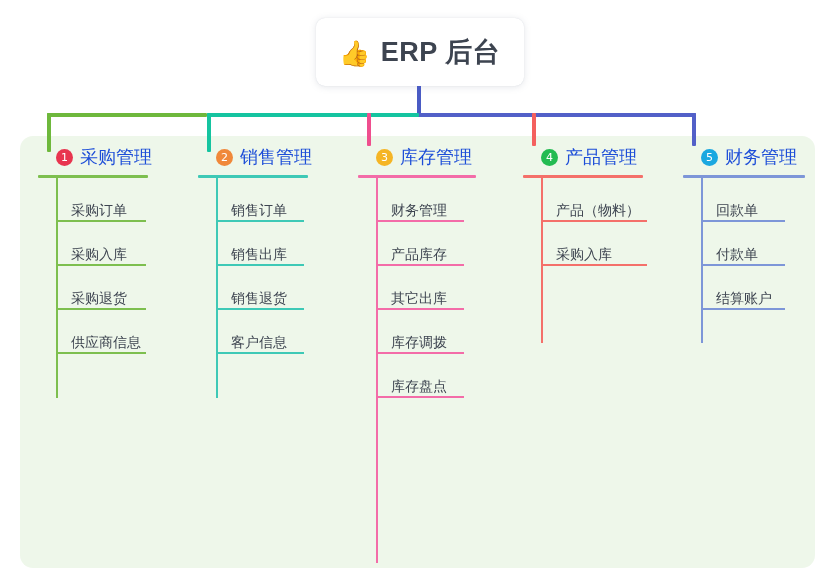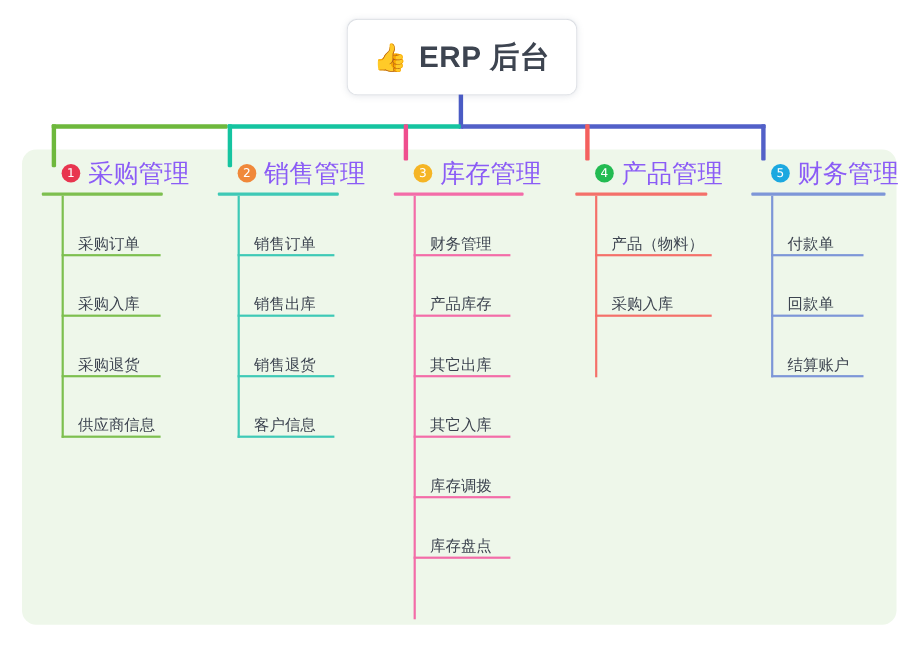--- a/index.html
+++ b/index.html
@@ -80,42 +80,42 @@
     height: 17px;
     border-radius: 50%;
     color: #ffffff;
     font-size: 11px;
     line-height: 17px;
     text-align: center;
     font-family: "DejaVu Sans", sans-serif;
     flex: 0 0 auto;
   }
   .col-title {
-    font-size: 23px;
-    color: #8b5cf6;
+    font-size: 18px;
+    color: #1d4ed8;
   }
   .head-rule {
     height: 3px;
     border-radius: 1px;
     margin-top: 6px;
   }
 
   .leaf-area {
     position: relative;
     margin-top: 0;
   }
   .spine {
     position: absolute;
     left: 18px;
     top: 0;
     width: 2px;
   }
   .leaf {
     position: relative;
-    height: 55px;
+    height: 44px;
     box-sizing: border-box;
     display: flex;
     align-items: flex-end;
     padding-bottom: 3px;
     padding-left: 33px;
   }
   .leaf-label {
     font-size: 14px;
     color: #3d4450;
     white-space: nowrap;
@@ -217,24 +217,20 @@
         </div>
         <div class="leaf">
           <span class="leaf-label">产品库存</span>
           <div class="leaf-rule" style="background: rgb(243, 108, 168); width: 88px;"></div>
         </div>
         <div class="leaf">
           <span class="leaf-label">其它出库</span>
           <div class="leaf-rule" style="background: rgb(243, 108, 168); width: 88px;"></div>
         </div>
         <div class="leaf">
-          <span class="leaf-label">其它入库</span>
-          <div class="leaf-rule" style="background: rgb(243, 108, 168); width: 88px;"></div>
-        </div>
-        <div class="leaf">
           <span class="leaf-label">库存调拨</span>
           <div class="leaf-rule" style="background: rgb(243, 108, 168); width: 88px;"></div>
         </div>
         <div class="leaf">
           <span class="leaf-label">库存盘点</span>
           <div class="leaf-rule" style="background: rgb(243, 108, 168); width: 88px;"></div>
         </div>
       </div>
     </div>
     <div class="column" style="left: 523px;">
@@ -257,26 +253,26 @@
     </div>
     <div class="column" style="left: 683px;">
       <div class="col-head">
         <span class="badge" style="background: rgb(27, 168, 224);">5</span>
         <span class="col-title">财务管理</span>
       </div>
       <div class="head-rule" style="background: rgb(125, 150, 216); width: 122px;"></div>
       <div class="leaf-area">
         <div class="spine" style="background: rgb(125, 150, 216); height: 165px;"></div>
         <div class="leaf">
+          <span class="leaf-label">回款单</span>
+          <div class="leaf-rule" style="background: rgb(125, 150, 216); width: 84px;"></div>
+        </div>
+        <div class="leaf">
           <span class="leaf-label">付款单</span>
           <div class="leaf-rule" style="background: rgb(125, 150, 216); width: 84px;"></div>
         </div>
         <div class="leaf">
-          <span class="leaf-label">回款单</span>
-          <div class="leaf-rule" style="background: rgb(125, 150, 216); width: 84px;"></div>
-        </div>
-        <div class="leaf">
           <span class="leaf-label">结算账户</span>
           <div class="leaf-rule" style="background: rgb(125, 150, 216); width: 84px;"></div>
         </div>
       </div>
     </div>
   </div>
 
 </body></html>

